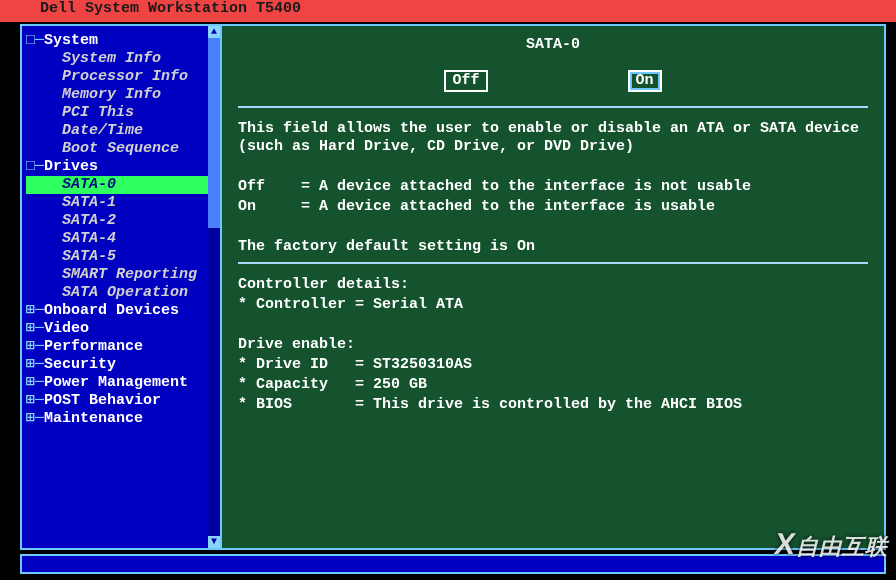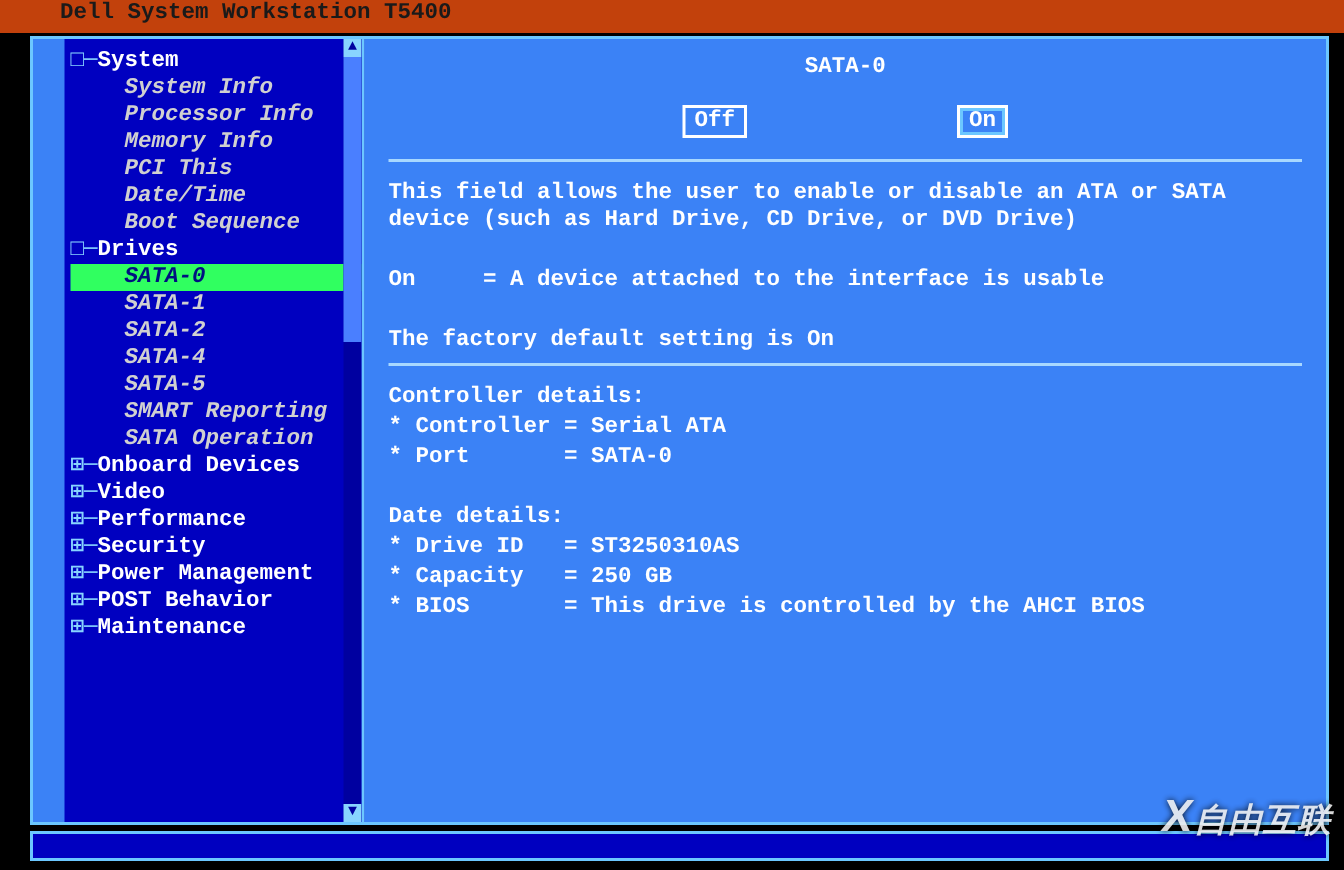--- a/index.html
+++ b/index.html
@@ -7,33 +7,32 @@
     width: 896px; height: 580px;
     background: #000;
     font-family: "Courier New", monospace;
     font-size: 15px;
     font-weight: bold;
     color: #fff;
     overflow: hidden;
   }
   .title-bar {
     height: 22px;
-    background: #c2410c;
+    background: #ef4444;
     color: #1a1a1a;
     padding-left: 40px;
     line-height: 18px;
     font-family: "Courier New", monospace;
   }
   .outer {
     position: absolute;
     top: 24px; left: 20px; right: 10px; bottom: 30px;
     border: 2px solid #6cc7ff;
-    background: #3b82f6;
+    background: #14532d;
     display: flex;
-    padding-left: 21px;
   }
   .nav {
     width: 200px;
     border-right: 2px solid #6cc7ff;
     background: #0000c0;
     overflow: hidden;
     position: relative;
   }
   .scrollbar {
     position: absolute;
@@ -145,33 +144,33 @@
     <div class="opts">
       <span class="opt-box">Off</span>
       <span class="opt-box sel">On</span>
     </div>
 
     <hr class="sep">
 
     <div class="help">
       <p>This field allows the user to enable or disable an ATA or SATA device (such as Hard Drive, CD Drive, or DVD Drive)</p>
       <p>&nbsp;</p>
+      <p class="row"><span>Off</span>    <span>= A device attached to the interface is not usable</span></p>
       <p class="row"><span>On</span>     <span>= A device attached to the interface is usable</span></p>
       <p>&nbsp;</p>
       <p><span>The factory default setting is </span><b>On</b></p>
     </div>
 
     <hr class="sep">
 
     <div class="help">
       <p>Controller details:</p>
       <p class="row"><span>* Controller = </span><span>Serial ATA</span></p>
-      <p class="row"><span>* Port       = </span><span>SATA-0</span></p>
       <p>&nbsp;</p>
-      <p>Date details:</p>
+      <p>Drive enable:</p>
       <p class="row"><span>* Drive ID   = </span><span>ST3250310AS</span></p>
       <p class="row"><span>* Capacity   = </span><span>250 GB</span></p>
       <p class="row"><span>* BIOS       = </span><span>This drive is controlled by the AHCI BIOS</span></p>
     </div>
   </div>
 </div>
 
 <div class="footer"></div>
 
 <div class="watermark">

